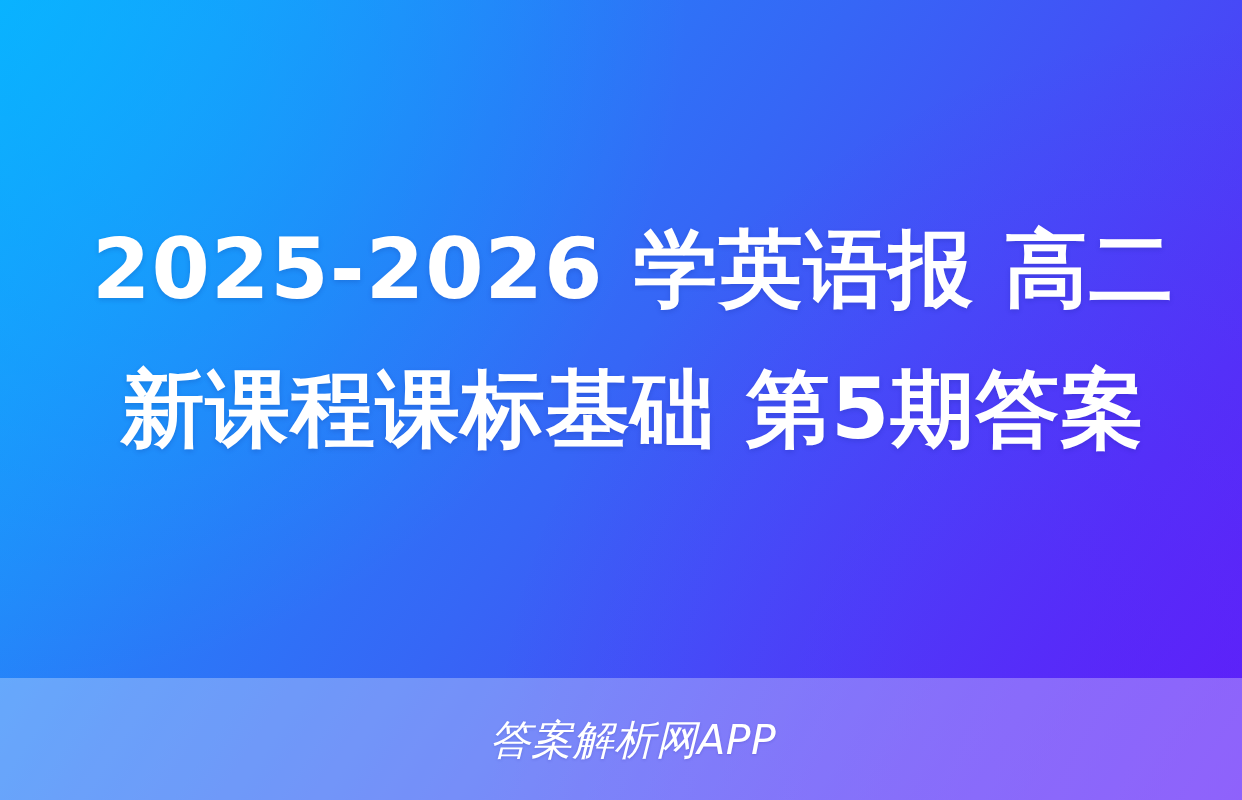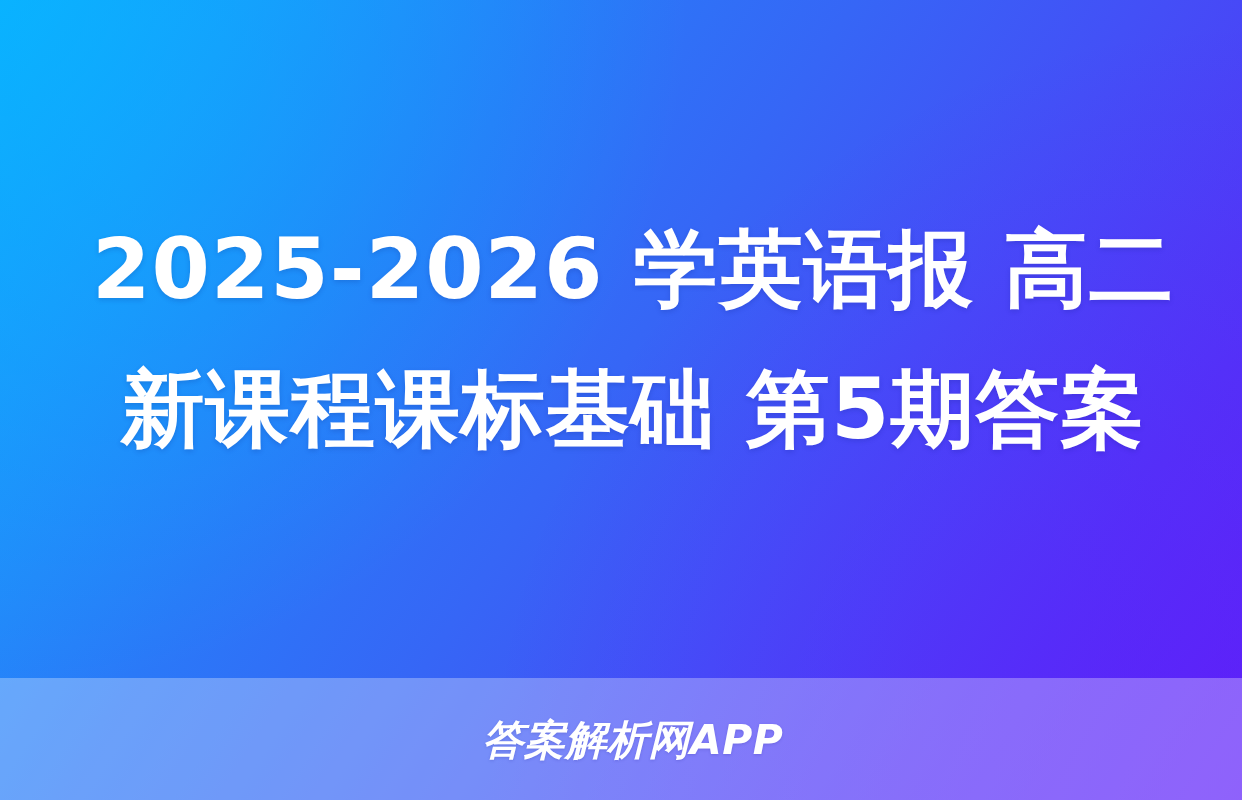--- a/index.html
+++ b/index.html
@@ -75,21 +75,21 @@
     top: 678px;
     height: 122px;
     background: rgba(255,255,255,0.30);
     display: flex;
     align-items: center;
     justify-content: center;
   }
   .footer-text {
     color: #ffffff;
     font-size: 41px;
-    font-weight: 700;
+    font-weight: 400;
     font-style: italic;
     letter-spacing: 0.5px;
     line-height: 1;
     font-family: "DejaVu Sans", "Liberation Sans", sans-serif;
     text-shadow: 0 1px 3px rgba(40,40,150,0.22);
     transform: translateY(1px);
   }
 </style>
 </head>
 <body>

